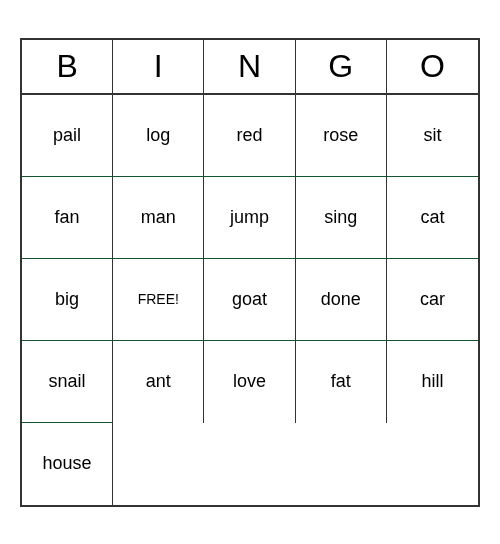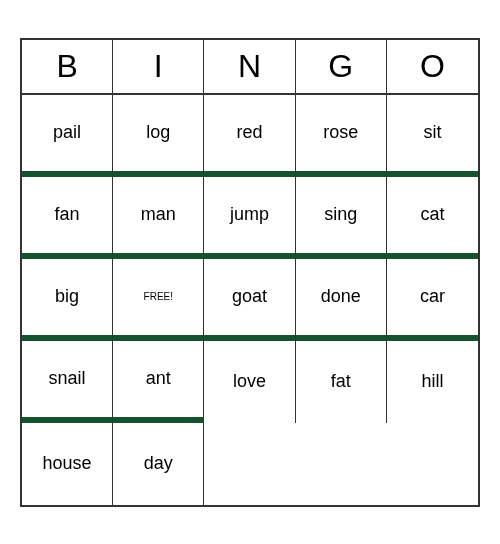--- a/index.html
+++ b/index.html
@@ -42,40 +42,40 @@
     }
 
     .bingo-grid {
       display: grid;
       grid-template-columns: repeat(5, 1fr);
       grid-template-rows: repeat(5, 1fr);
     }
 
     .bingo-cell {
       border-right: 1px solid #333;
-      border-bottom: 6px solid #14532d;
+      border-bottom: 1px solid #14532d;
       display: flex;
       align-items: center;
       justify-content: center;
       height: 82px;
       font-size: 18px;
       text-align: center;
       padding: 4px;
     }
 
     .bingo-cell:nth-child(5n) {
       border-right: none;
     }
 
     .bingo-cell:nth-last-child(-n+5) {
       border-bottom: none;
     }
 
     .free-cell {
-      font-size: 10px;
+      font-size: 14px;
       font-style: normal;
     }
   </style>
 </head>
 <body>
 
 <div class="bingo-card">
   <div class="bingo-header">
 
   <div class="bingo-header-cell">B</div>
@@ -100,15 +100,14 @@
       <div class="bingo-cell free-cell">FREE!</div>
       <div class="bingo-cell">goat</div>
       <div class="bingo-cell">done</div>
       <div class="bingo-cell">car</div>
       <div class="bingo-cell">snail</div>
       <div class="bingo-cell">ant</div>
       <div class="bingo-cell">love</div>
       <div class="bingo-cell">fat</div>
       <div class="bingo-cell">hill</div>
       <div class="bingo-cell">house</div>
-      <div class="bingo-cell">day</div>
     </div>
 </div>
 
 </body></html>

